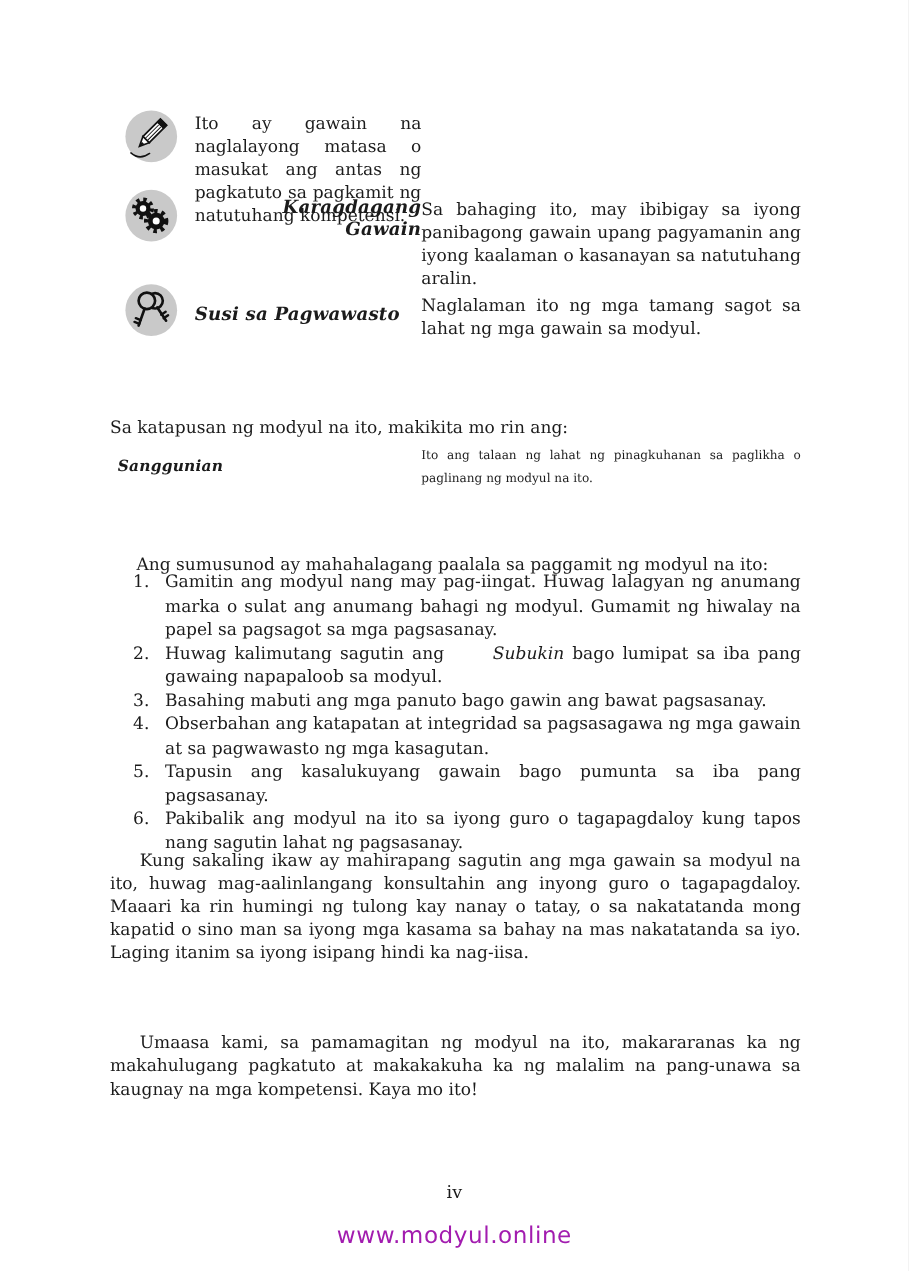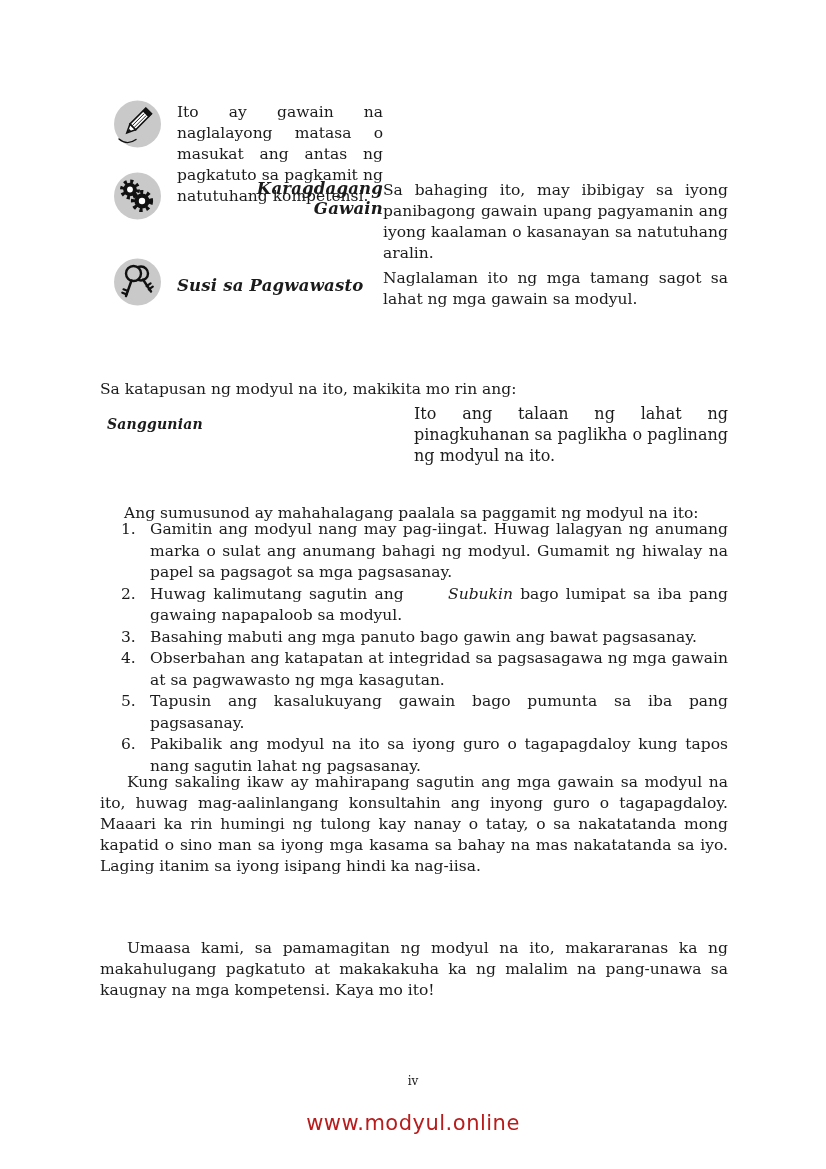--- a/index.html
+++ b/index.html
@@ -47,21 +47,21 @@
   }
 
   .sanggunian-row {
     position:absolute; left:107px; top:403px; width:621px;
     display:grid; grid-template-columns:276px 345px; align-items:start;
   }
   .sanggunian-label {
     font-weight:bold; font-style:italic;
     font-size:14px; padding-top:13px; letter-spacing:0.2px;
   }
-  .sanggunian-desc { font-size:16px; line-height:21px; text-align:justify;margin-left:31px; }
+  .sanggunian-desc { font-size:11px; line-height:21px; text-align:justify; }
 
   .paalala-intro {
     position:absolute; left:124px; top:487px; width:604px;
     font-size:15.5px; line-height:21px;
   }
 
   .paalala-list {
     position:absolute; left:121px; top:519px; width:607px;
   }
   .paalala-item {
@@ -74,27 +74,27 @@
   .body-par {
     position:absolute; left:100px; width:628px;
     font-size:15.5px; line-height:21px;
     text-align:justify; text-indent:27px;
   }
   .par1 { top:756px; }
   .par2 { top:922px; }
 
   .page-number {
     position:absolute; left:0; top:1074px; width:100%;
-    text-align:center; font-size:12px;
+    text-align:center; font-size:16px;
   }
   .watermark {
     position:absolute; left:0; top:1111px; width:100%;
     text-align:center;
     font-family:"DejaVu Sans", sans-serif;
-    font-size:21px; color:#b91c1c; letter-spacing:0.5px;
+    font-size:21px; color:#a21caf; letter-spacing:0.5px;
   }
   .it { font-style:italic;margin-left:37px; }
 </style>
 </head>
 <body>
 
 <div class="page">
 
   <div class="icon-row row1">
     <div class="icon-wrap">

